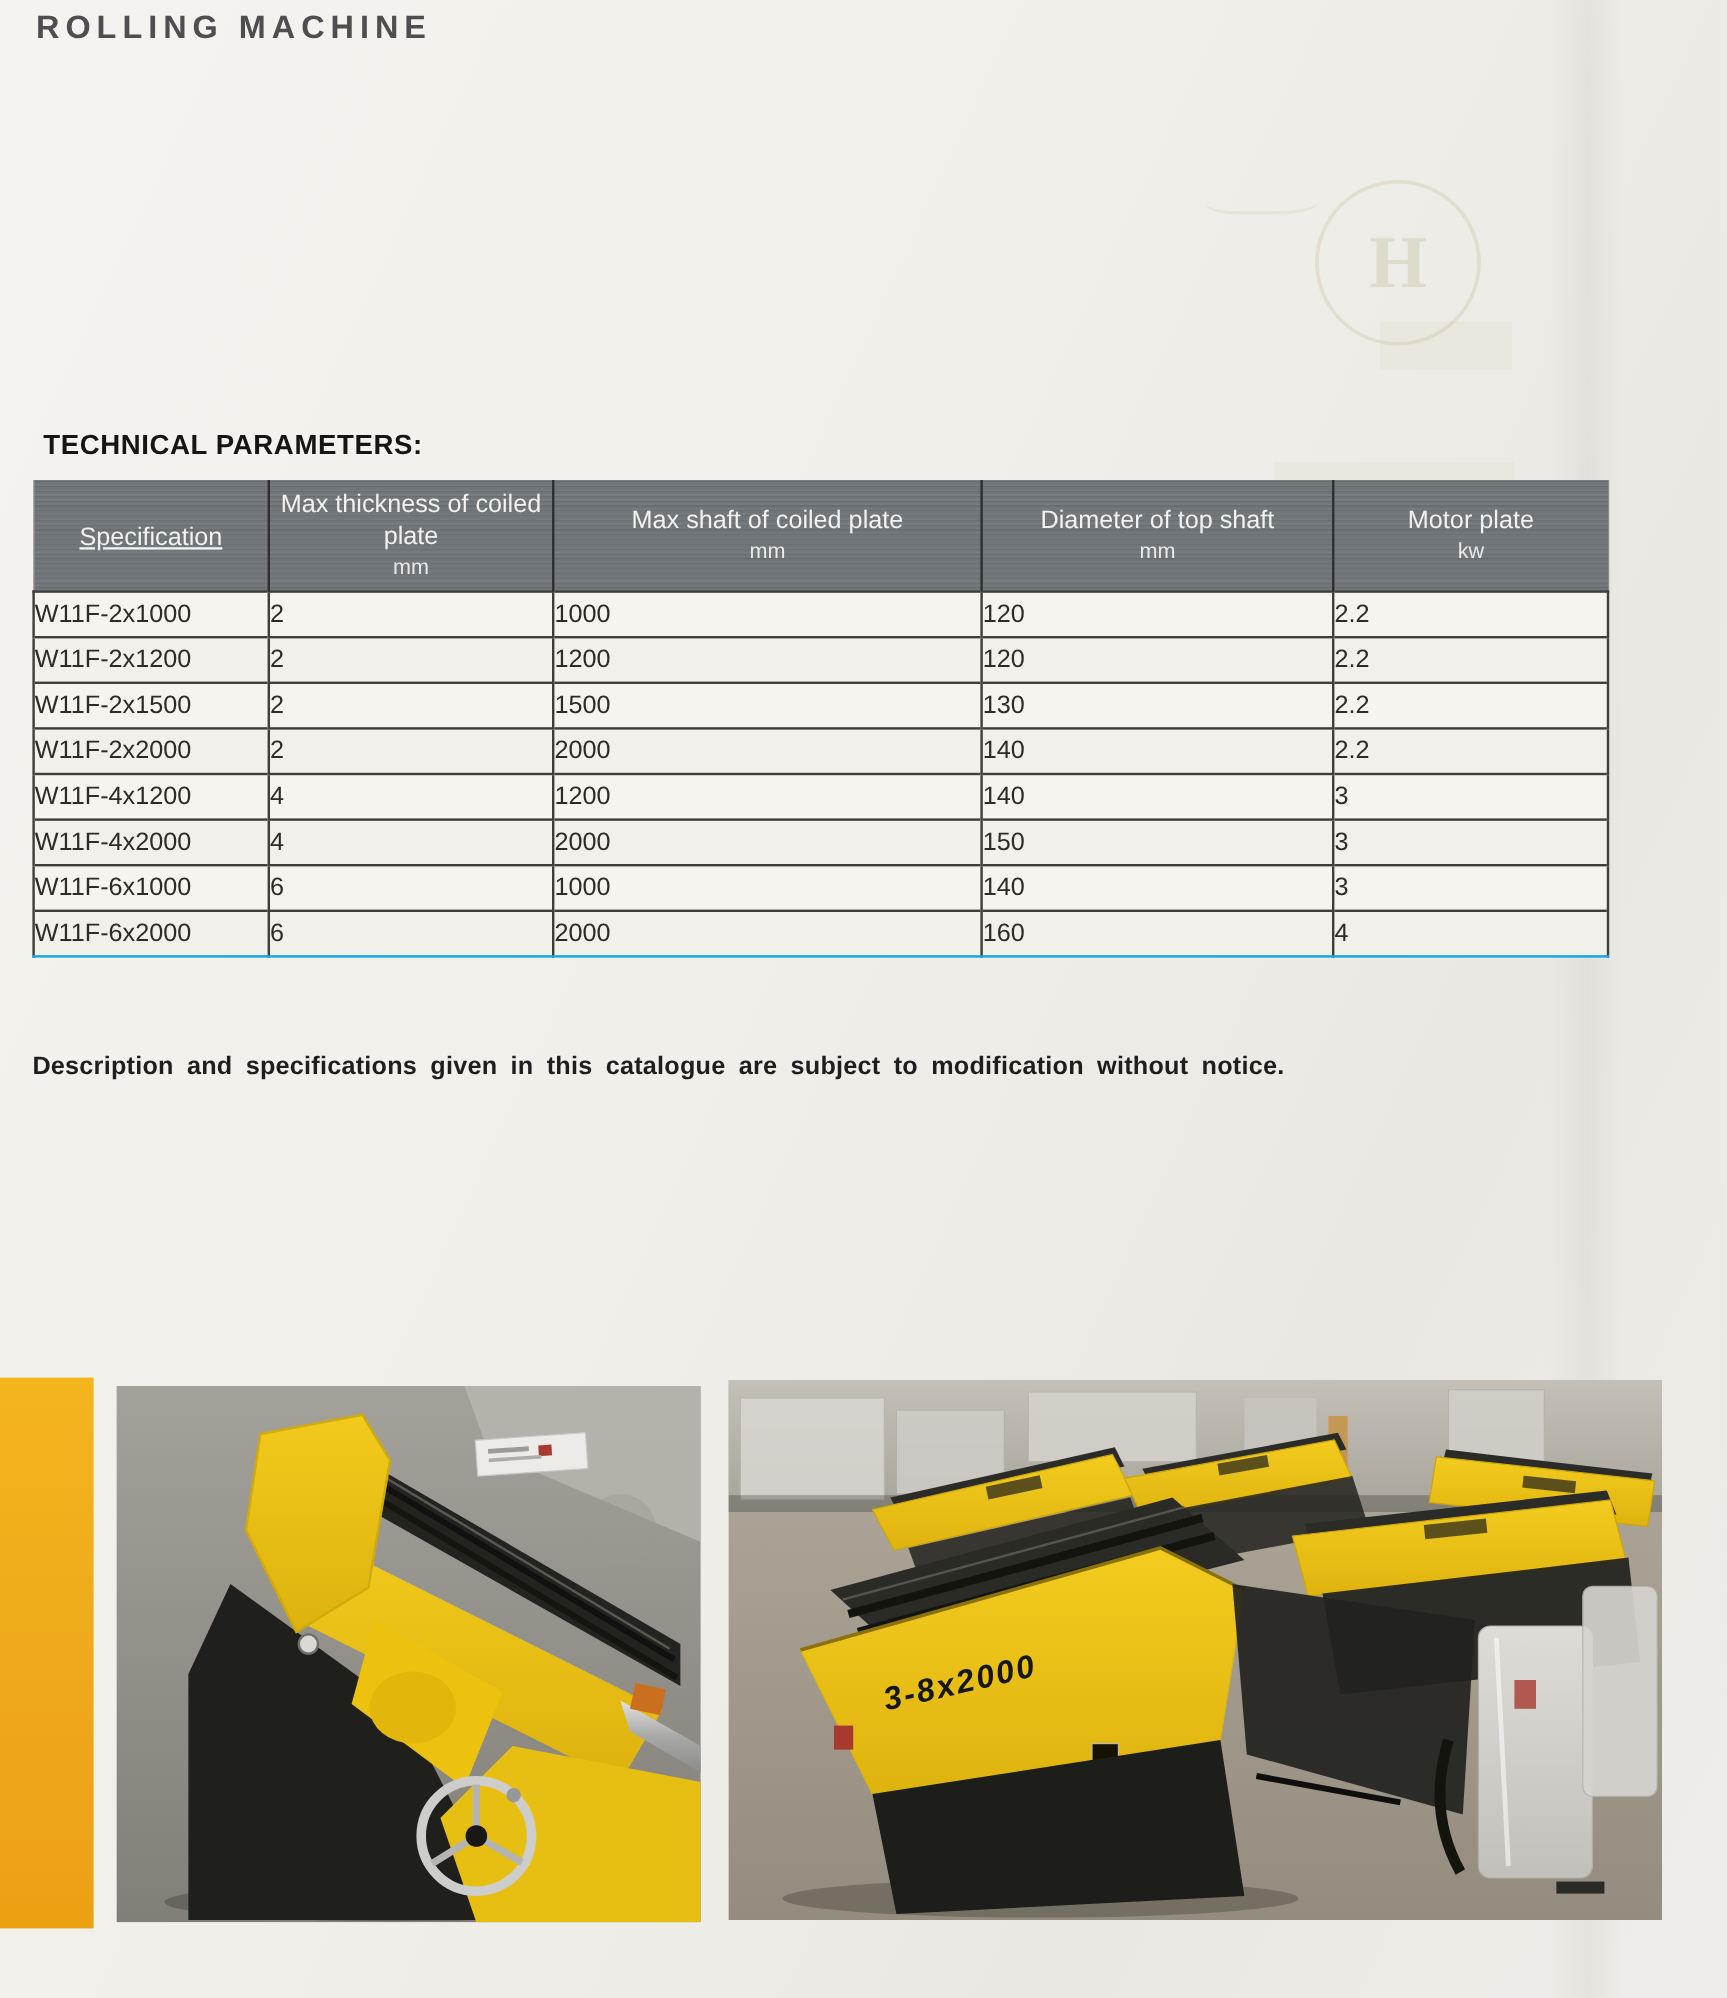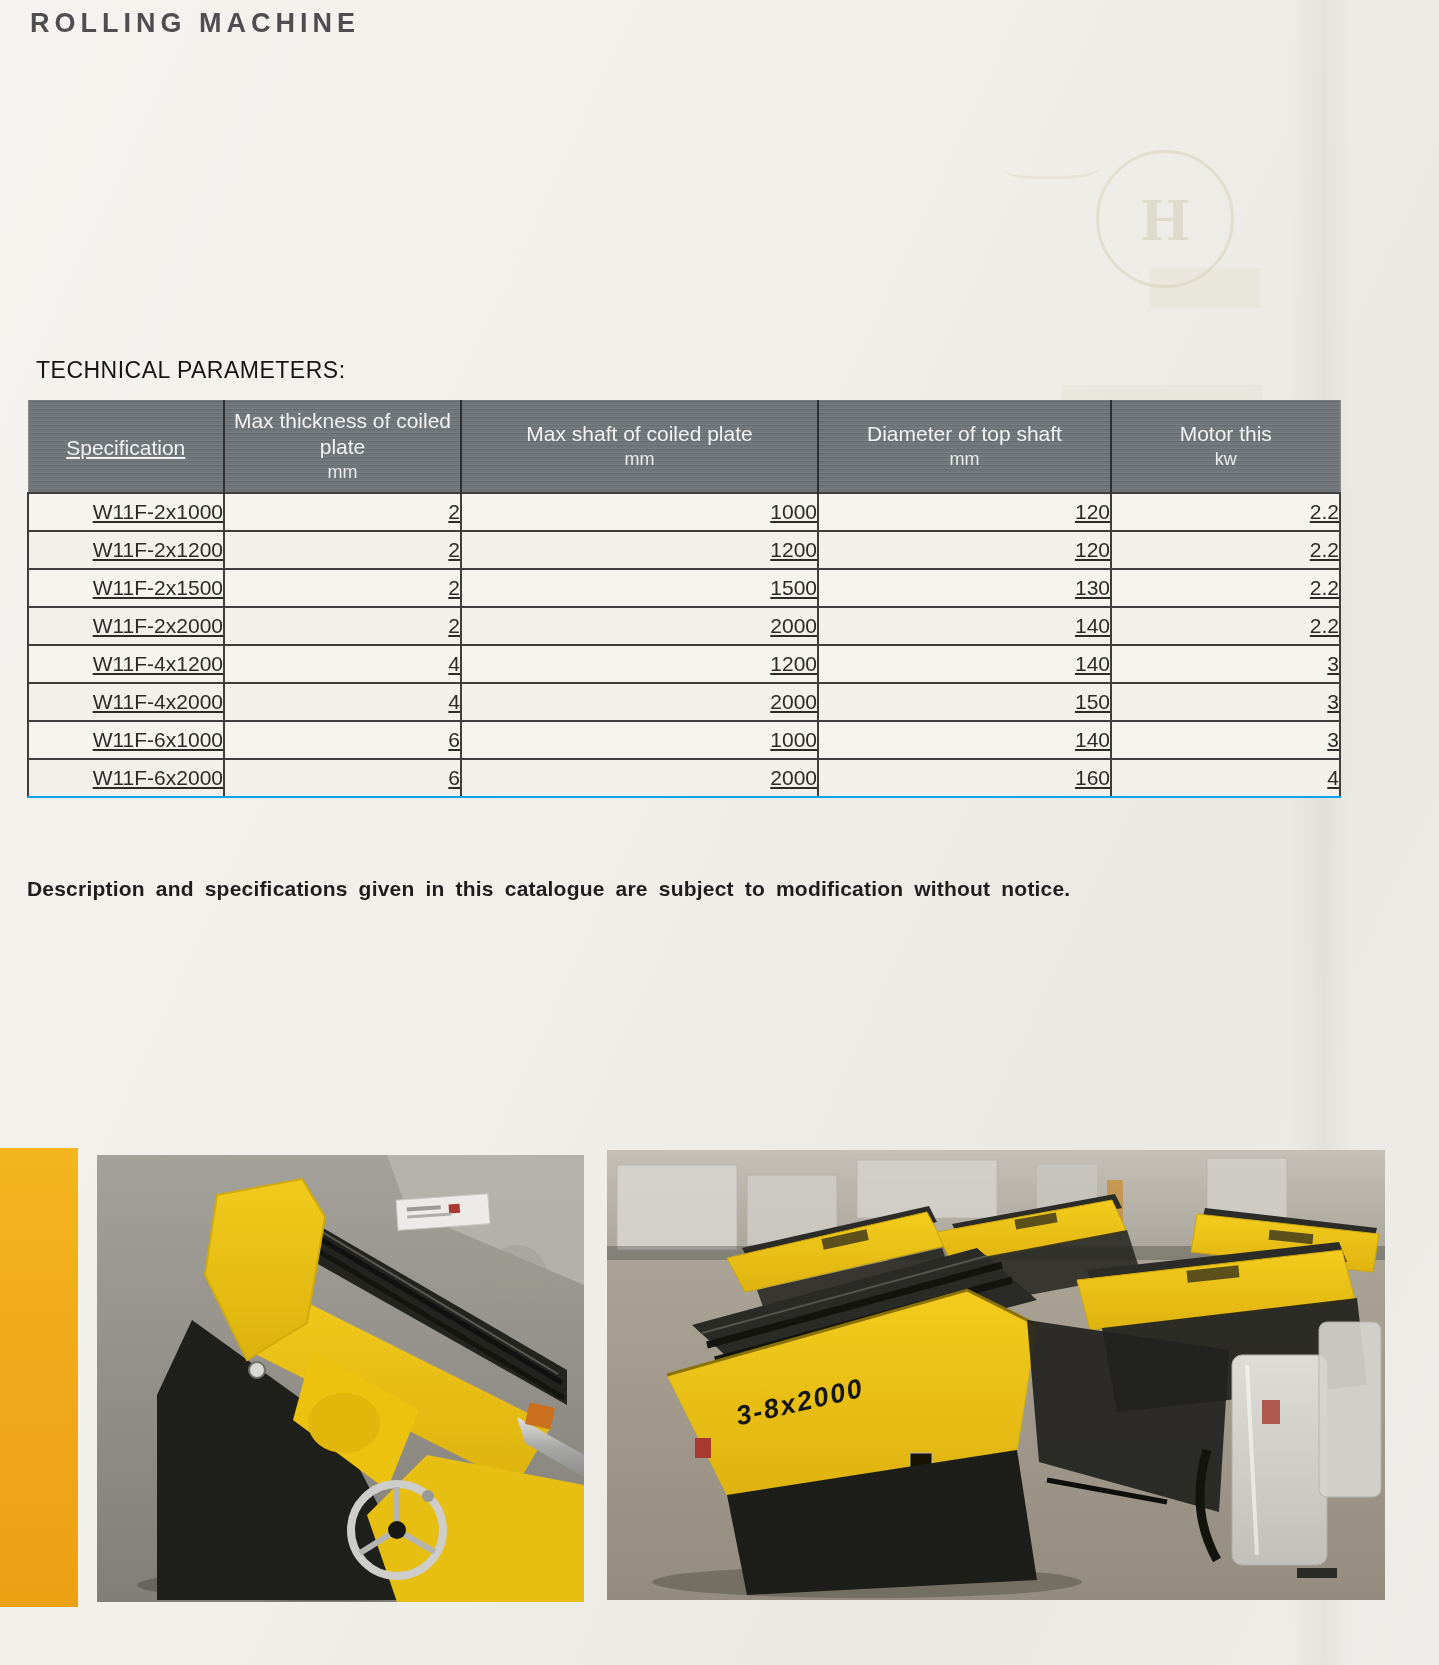--- a/index.html
+++ b/index.html
@@ -17,44 +17,43 @@
   
   .wm-circle{position:absolute;left:1096px;top:150px;width:132px;height:132px;border-radius:50%;
     border:3px solid rgba(198,188,152,.30);display:flex;align-items:center;justify-content:center;
     color:rgba(190,180,142,.30);font-size:62px;font-weight:bold;font-family:"Liberation Serif",serif;}
   .wm-block1{position:absolute;left:1150px;top:268px;width:110px;height:40px;background:rgba(214,204,172,.16);}
   .wm-block2{position:absolute;left:1062px;top:385px;width:200px;height:80px;background:rgba(214,204,172,.14);}
   .wm-scribble{position:absolute;left:1005px;top:150px;width:95px;height:26px;
     border-bottom:3px solid rgba(200,190,155,.22);border-radius:0 0 40% 30%;}
 
   .section-heading{
-    position:absolute;top:357px;left:36px;font-size:23px;font-weight:normal;color:#151515;
+    position:absolute;top:357px;left:36px;font-size:23px;font-weight:bold;color:#151515;
     letter-spacing:.5px;
   }
   table.params{
     position:absolute;top:400px;left:27px;width:1312px;border-collapse:collapse;table-layout:fixed;
     border-left:1px solid #8d8b86;border-right:1px solid #8d8b86;
   }
   table.params thead th{
     height:92px;padding:0;vertical-align:middle;font-weight:normal;
     color:#f1f2f1;font-size:21px;line-height:26px;
     background:#71767a;
     background-image:repeating-linear-gradient(180deg,rgba(255,255,255,.05) 0 1px,rgba(0,0,0,.08) 1px 2px,rgba(0,0,0,0) 2px 4px);
     border-left:2px solid #2f2f2f;
   }
   table.params thead th:first-child{border-left:none;}
   table.params thead th .th-inner{display:flex;flex-direction:column;justify-content:center;height:92px;}
   .th-label{display:block;padding:0 8px;}
   .th-unit{display:block;font-size:18px;min-height:24px;line-height:24px;color:#e9eae9;}
   table.params thead th:first-child .th-label{margin-top:28px;text-decoration:underline;}
   table.params td{
-    height:36px;text-align:right;font-size:21px;color:#2b2b29;
+    height:36px;text-align:left;font-size:21px;color:#2b2b29;
     background:#f6f4ef;border:2px solid #3f3e3c;border-bottom:none;
     padding:0;
-    text-decoration:underline;
   }
   table.params tr:nth-child(even) td{background:#f2f0eb;}
   table.params tr:last-child td{border-bottom:2px solid #0ea5e9;}
   .footnote{
     position:absolute;top:877px;left:27px;font-size:21px;font-weight:bold;color:#1e1e1e;
     word-spacing:5px;letter-spacing:.2px;
   }
 
   .accent-bar{
     position:absolute;left:0;top:1148px;width:78px;height:459px;
@@ -110,21 +109,21 @@
           </span>
       </th>
       <th>
         <span class="th-inner">
             <span class="th-label">Diameter of top shaft</span>
         <span class="th-unit">mm</span>
           </span>
       </th>
       <th>
         <span class="th-inner">
-            <span class="th-label">Motor this</span>
+            <span class="th-label">Motor plate</span>
         <span class="th-unit">kw</span>
           </span>
       </th>
     </tr>
   </thead>
   <tbody>
       <tr>
         <td>W11F-2x1000</td>
         <td>2</td>
         <td>1000</td>

